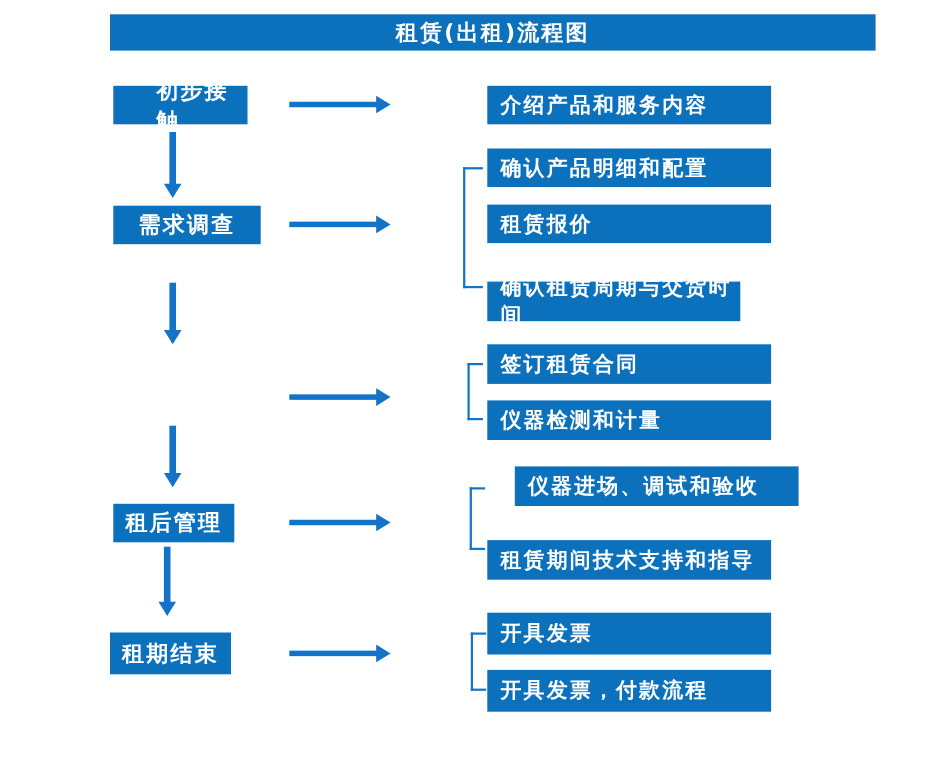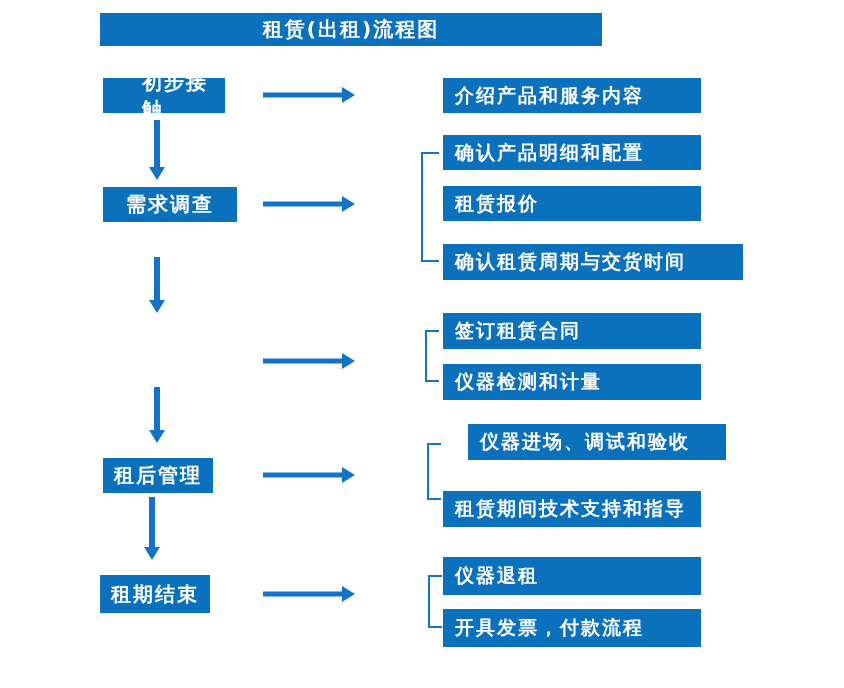--- a/index.html
+++ b/index.html
@@ -73,21 +73,21 @@
     border-top:2px solid var(--arrow-blue);
     border-bottom:2px solid var(--arrow-blue);
     box-sizing:border-box;
   }
 </style>
 </head>
 <body>
 
 <div class="stage">
 
-  <div class="abs bluebox titlebar" style="left:100px;top:13px;width:502px;height:33px;">租赁(出租)流程图</div>
+  <div class="abs bluebox titlebar" style="left:100px;top:13px;width:696px;height:33px;">租赁(出租)流程图</div>
 
   <div class="abs bluebox stepbox" style="left:103px;top:78px;width:122px;height:35px;padding-left:39px;">初步接触</div>
   <div class="abs bluebox stepbox" style="left:103px;top:187px;width:134px;height:35px;">需求调查</div>
   <div class="abs bluebox stepbox" style="left:103px;top:458px;width:110px;height:35px;">租后管理</div>
   <div class="abs bluebox stepbox" style="left:100px;top:575px;width:110px;height:38px;">租期结束</div>
 
   <div class="darrow" style="left:149px;top:120px;width:16px;height:60px;">
     <div class="shaft"></div>
     <div class="head"></div>
   </div>
@@ -126,21 +126,21 @@
   </div>
 
   <div class="bracket" style="left:421px;top:152px;width:18px;height:110px;"></div>
   <div class="bracket" style="left:425px;top:330px;width:14px;height:52px;"></div>
   <div class="bracket" style="left:427px;top:443px;width:14px;height:57px;"></div>
   <div class="bracket" style="left:428px;top:575px;width:14px;height:53px;"></div>
 
   <div class="abs bluebox detailbox" style="left:443px;top:78px;width:258px;height:35px;">介绍产品和服务内容</div>
   <div class="abs bluebox detailbox" style="left:443px;top:135px;width:258px;height:35px;">确认产品明细和配置</div>
   <div class="abs bluebox detailbox" style="left:443px;top:186px;width:258px;height:35px;">租赁报价</div>
-  <div class="abs bluebox detailbox" style="left:443px;top:244px;width:300px;height:36px;">确认租赁周期与交货时间</div>
+  <div class="abs bluebox detailbox" style="left:443px;top:256px;width:230px;height:36px;">确认租赁周期与交货时间</div>
   <div class="abs bluebox detailbox" style="left:443px;top:313px;width:258px;height:36px;">签订租赁合同</div>
   <div class="abs bluebox detailbox" style="left:443px;top:364px;width:258px;height:36px;">仪器检测和计量</div>
   <div class="abs bluebox detailbox" style="left:443px;top:424px;width:258px;height:36px;margin-left:25px;">仪器进场、调试和验收</div>
   <div class="abs bluebox detailbox" style="left:443px;top:491px;width:258px;height:36px;">租赁期间技术支持和指导</div>
-  <div class="abs bluebox detailbox" style="left:443px;top:557px;width:258px;height:38px;">仪器退租</div>
+  <div class="abs bluebox detailbox" style="left:443px;top:557px;width:258px;height:38px;">开具发票</div>
   <div class="abs bluebox detailbox" style="left:443px;top:609px;width:258px;height:38px;">开具发票，付款流程</div>
 
 </div>
 
 </body></html>

